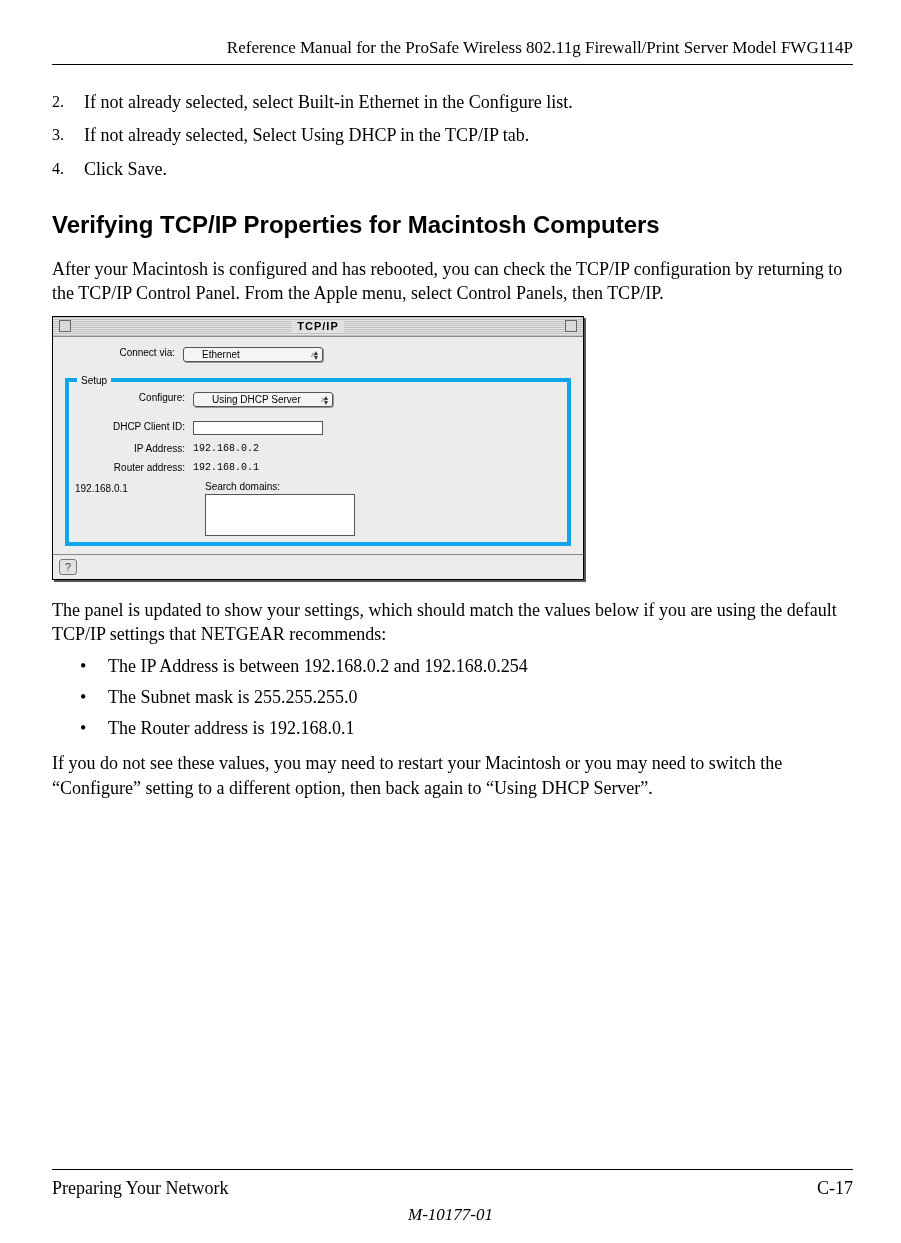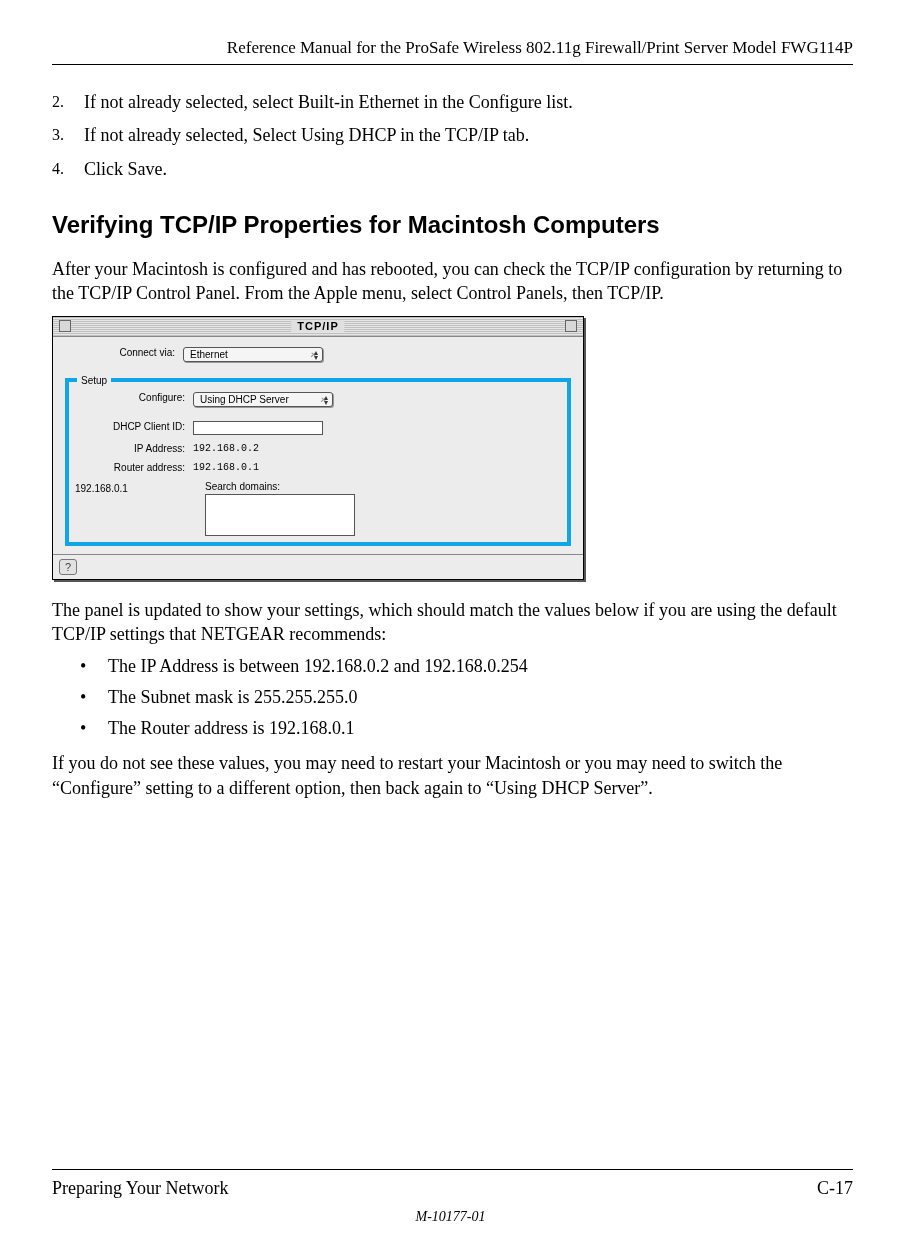--- a/index.html
+++ b/index.html
@@ -111,21 +111,21 @@
     .tcpip-label {
       width: 118px;
       text-align: right;
       padding-right: 8px;
       font-size: 10px;
     }
     .tcpip-dropdown {
       background: #f5f5f5;
       border: 1px solid #555;
       border-radius: 3px;
-      padding: 1px 20px 1px 6px;
+      padding: 1px 20px 1px 18px;
       font-size: 10px;
       position: relative;
       width: 140px;
       box-shadow: 1px 1px 0 #999;
     }
     .tcpip-dropdown::after {
       content: "";
       position: absolute;
       right: 5px; top: 3px;
       width: 7px; height: 7px;
@@ -213,21 +213,21 @@
       display: flex;
       justify-content: space-between;
       font-size: 18px;
     }
     .doc-id {
       position: absolute;
       left: 0; right: 0;
       bottom: 18px;
       text-align: center;
       font-style: italic;
-      font-size: 14px;
+      font-size: 17px;
       margin-top: 20px;
     }
   </style>
 </head>
 <body>
 
 <div class="header-title">Reference Manual for the ProSafe Wireless 802.11g  Firewall/Print Server Model FWG114P</div>
 
 <div class="ol-item">
   <div class="ol-num">2.</div>

